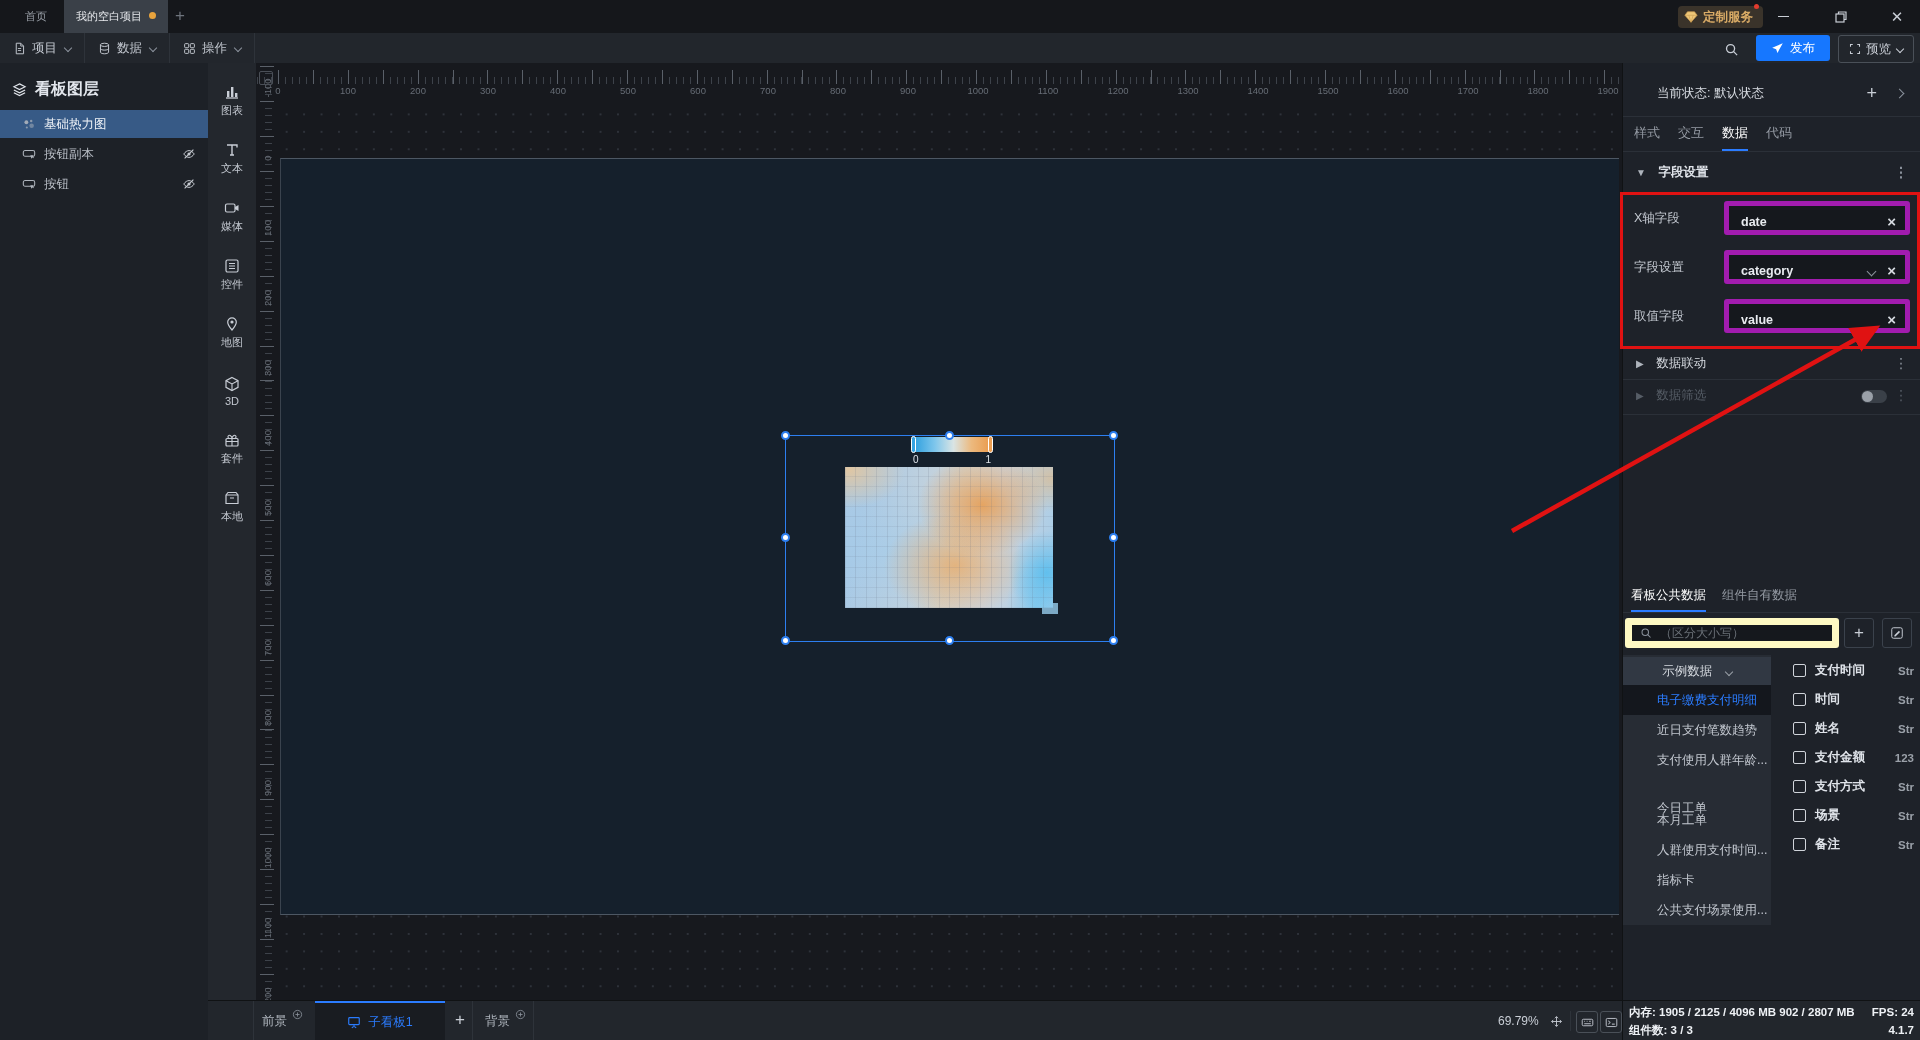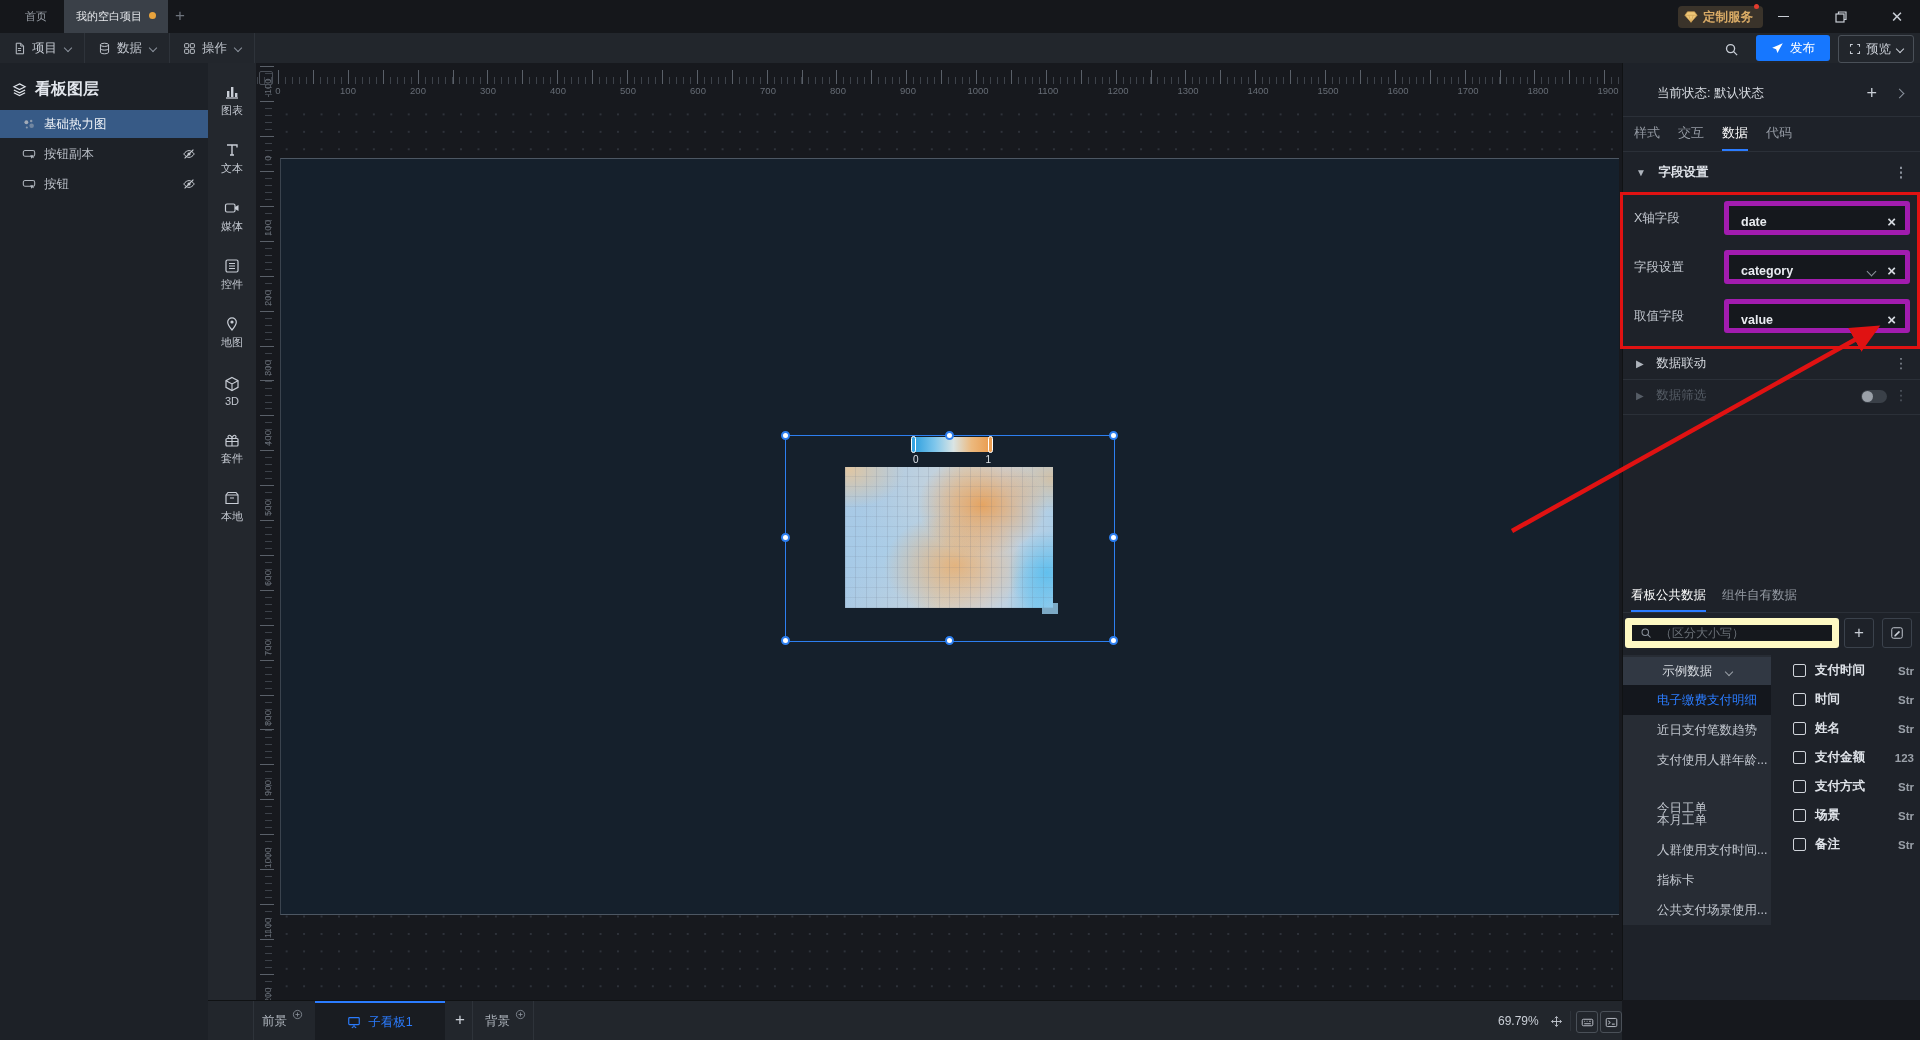--- a/index.html
+++ b/index.html
@@ -655,20 +655,30 @@
     <div class="bb-icon boxed" style="left:1392px">
         <span class="icon">
           <svg viewBox="0 0 16 16">
             <rect x="1.5" y="3" width="13" height="10" rx="1.5" fill="none" stroke="currentColor" stroke-width="1.1"></rect>
             <path d="M4 6l2.5 2L4 10M8.5 10H12" fill="none" stroke="currentColor" stroke-width="1.2"></path>
           </svg>
         </span>
       </div>
   </div>
 
+  <div class="abs statusbar">
+    <div class="sb-line l1">
+      <span><span>内存:</span> <span>1905 / 2125 / 4096 MB  902 / 2807 MB</span></span>
+      <span><span>FPS:</span> <span>24</span></span>
+    </div>
+    <div class="sb-line l2">
+      <span><span>组件数:</span> <span>3 / 3</span></span>
+      <span>4.1.7</span>
+    </div>
+  </div>
 
   <div class="abs anno-rect"></div>
   <svg class="abs anno-arrow" width="1920" height="1040" viewBox="0 0 1920 1040">
     <defs>
       <marker id="ah" markerWidth="7" markerHeight="7" refX="5.4" refY="3" orient="auto">
         <path d="M0,0 L6.5,3 L0,6 Z" fill="#e01212"></path>
       </marker>
     </defs>
     <line x1="1512" y1="531" x2="1876" y2="328" stroke="#e01212" stroke-width="4.5" marker-end="url(#ah)"></line>
   </svg>

